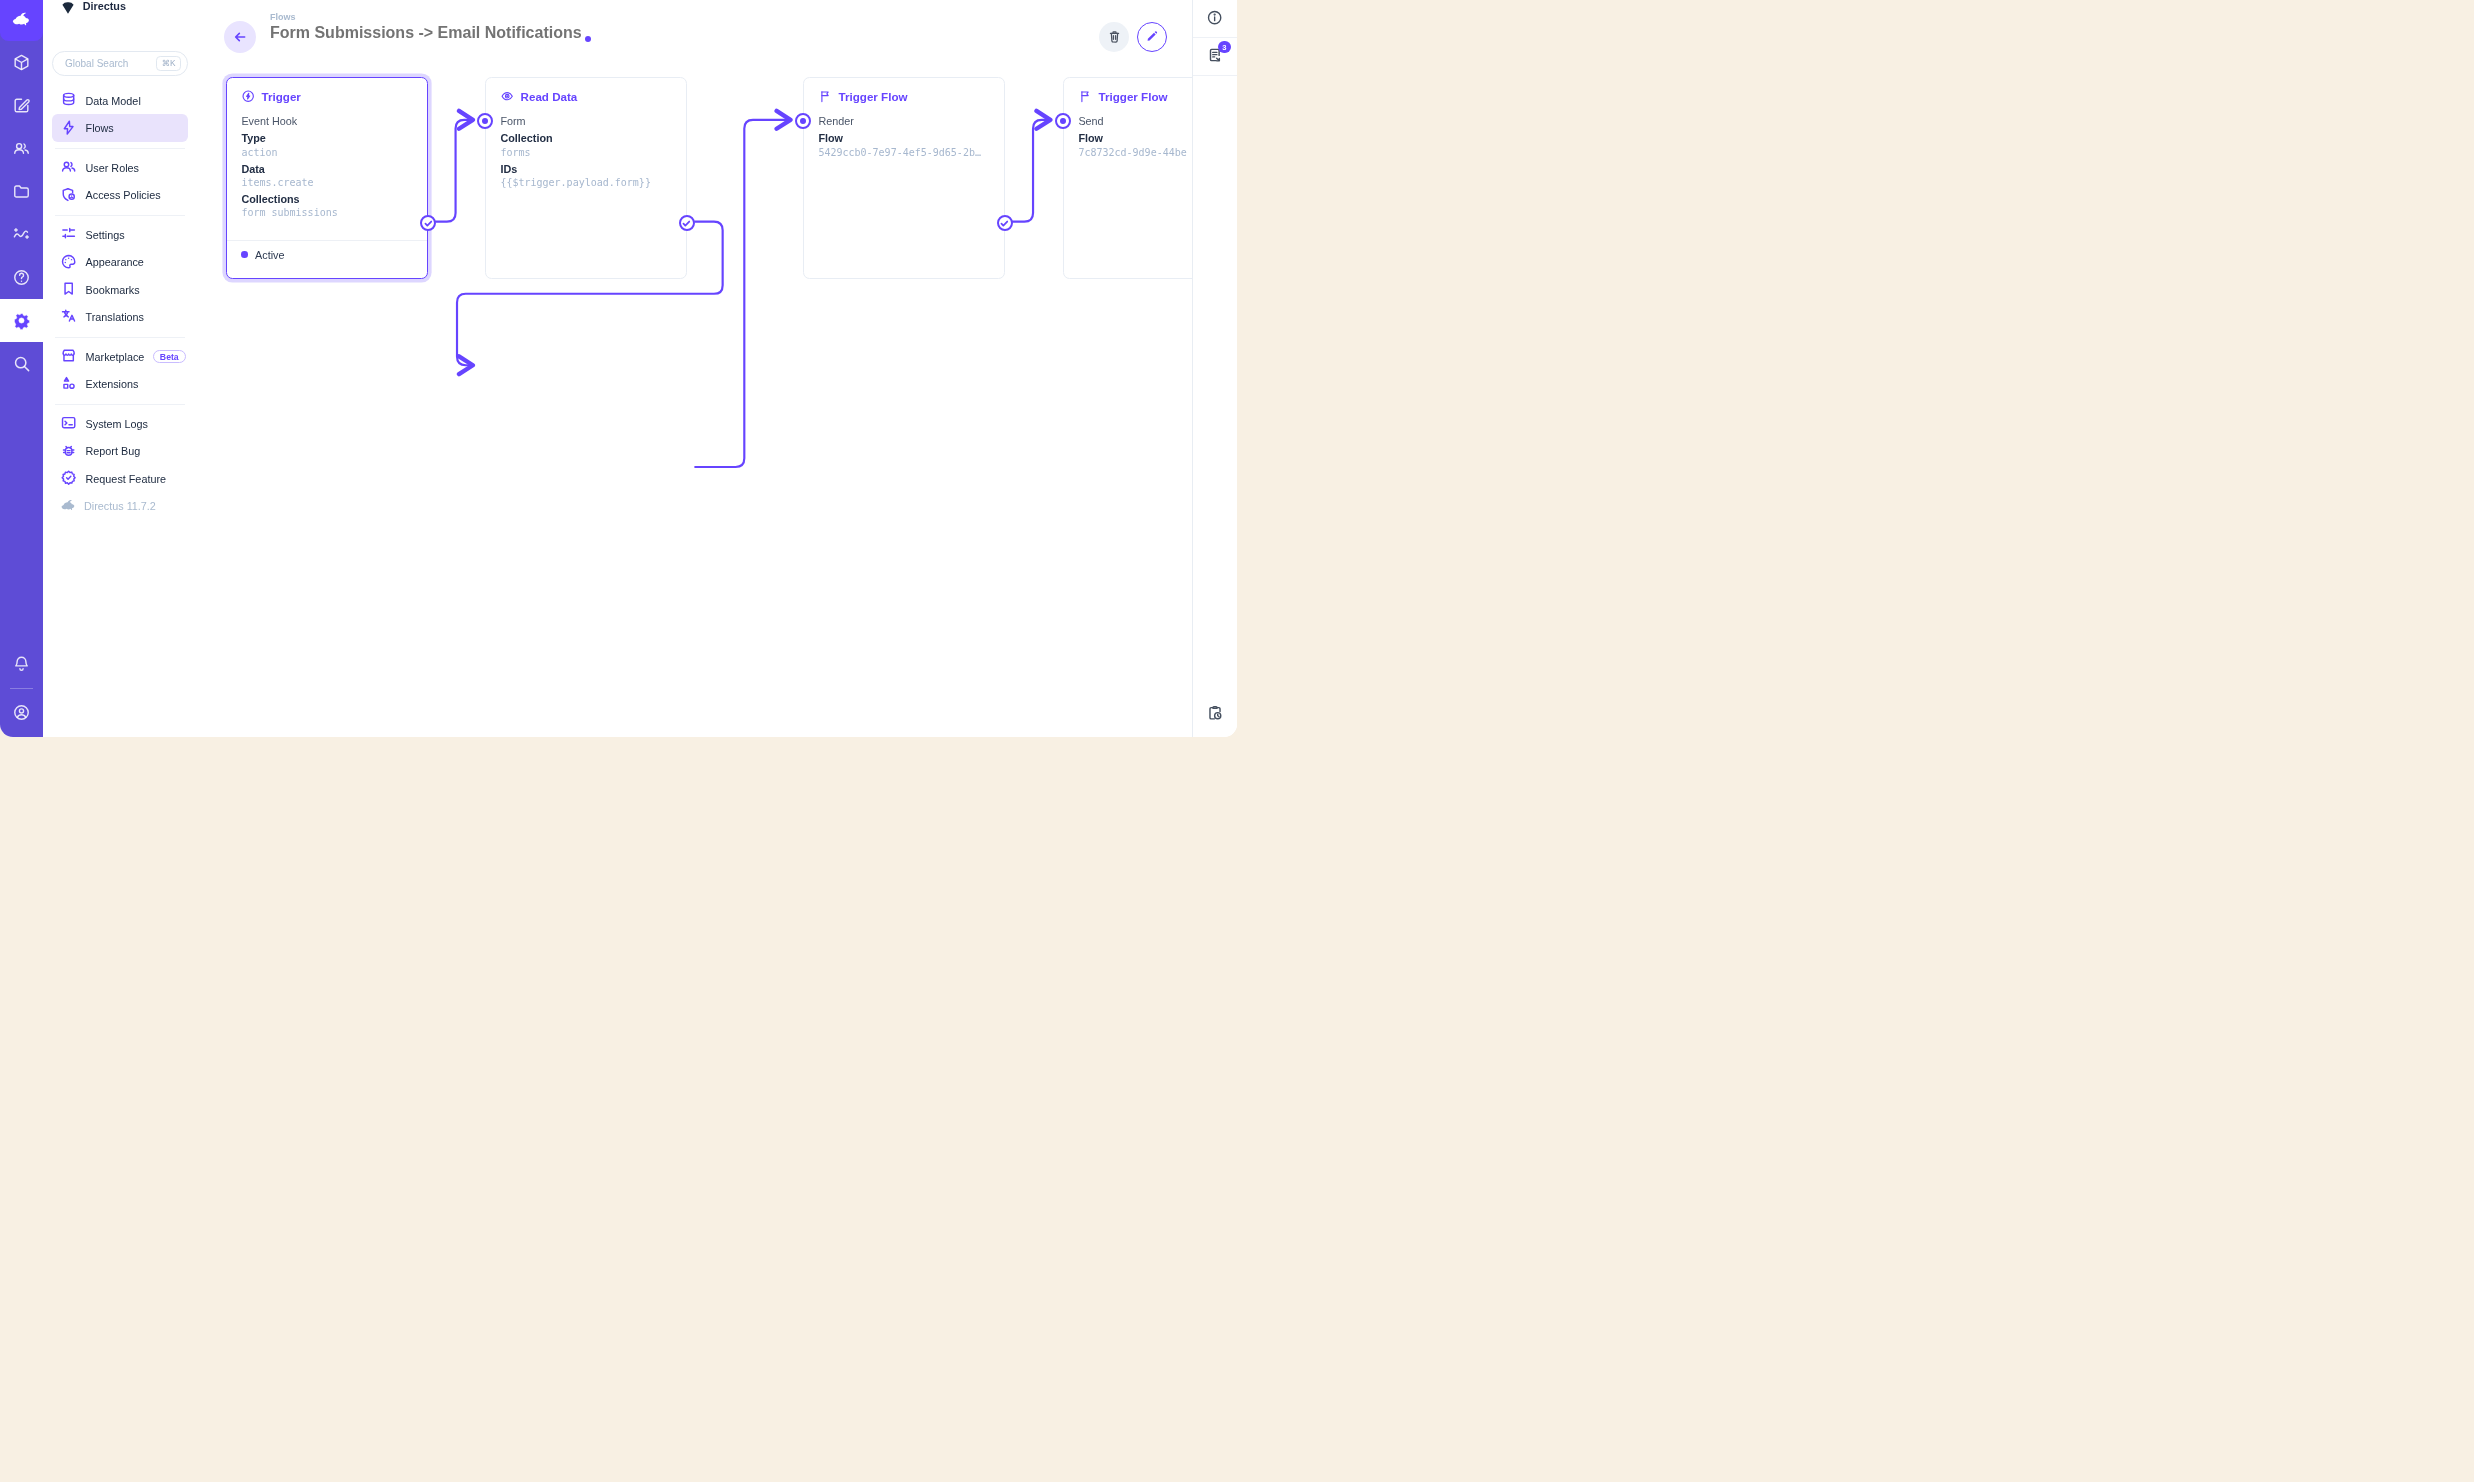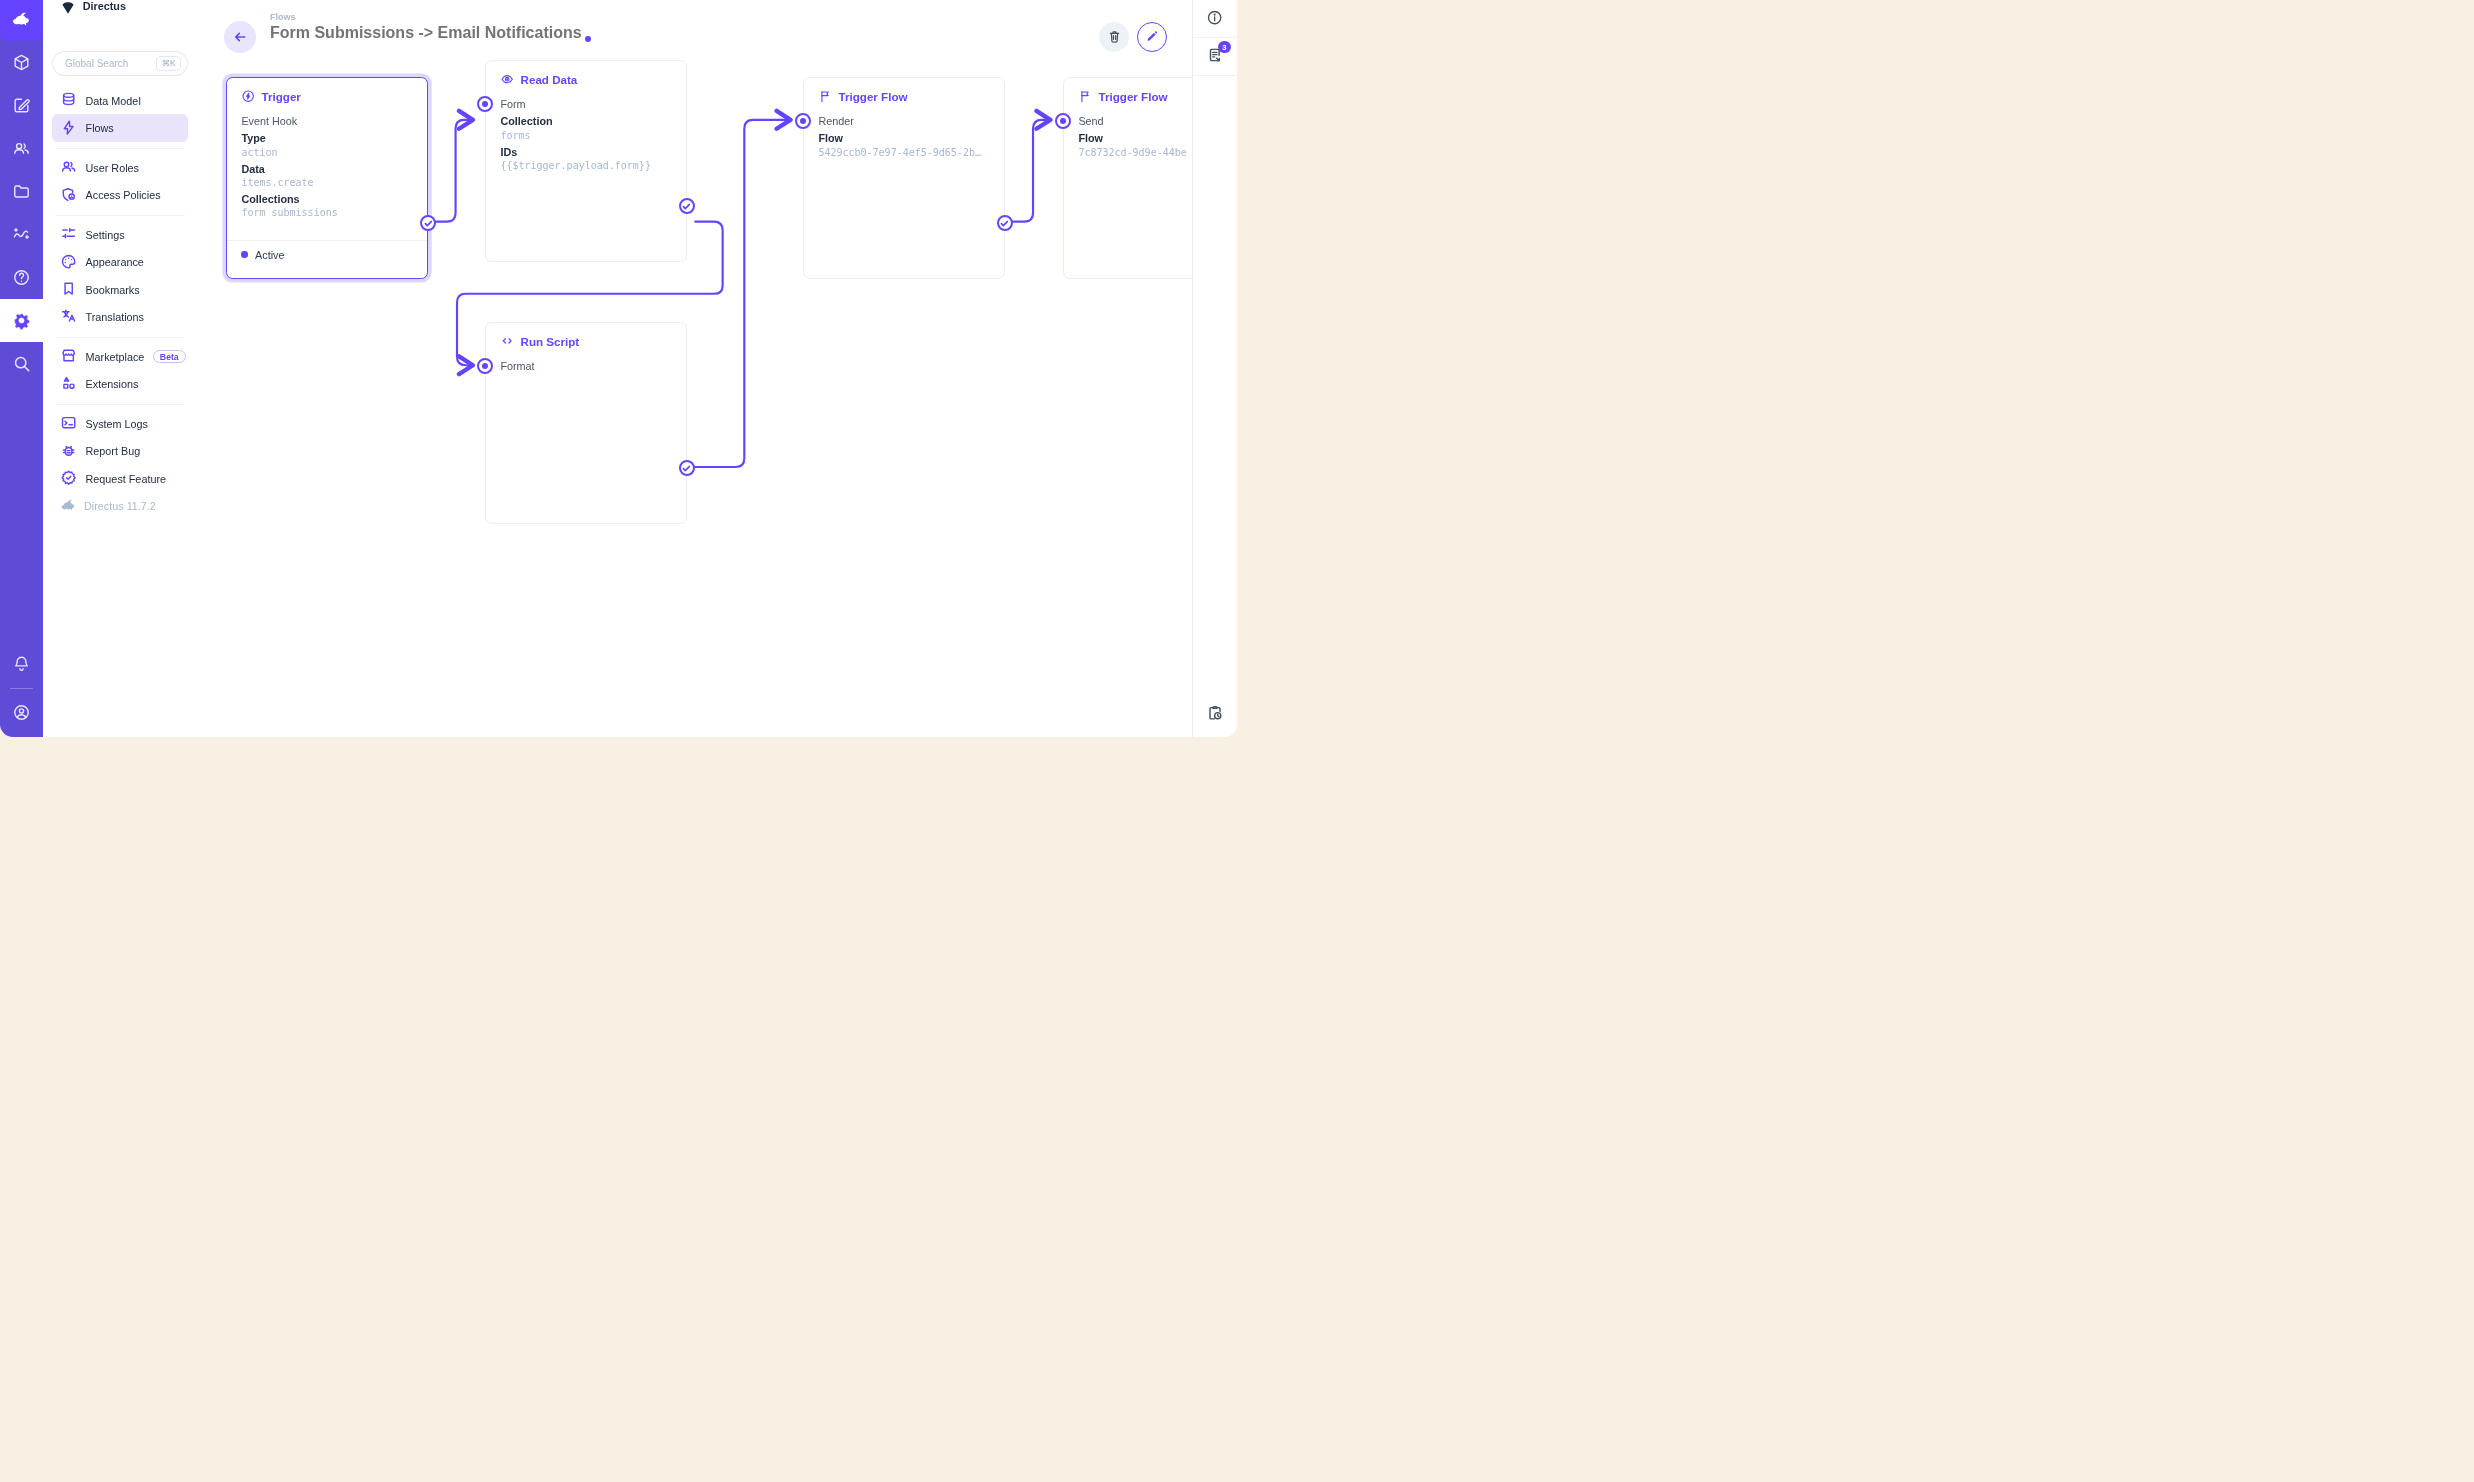--- a/index.html
+++ b/index.html
@@ -340,21 +340,21 @@
         <span class="status-dot"></span>
         <span class="status-txt">Active</span>
       </div>
       <div class="port out" style="right:-9.4px;">
         <svg width="8.7" height="8.7" viewBox="0 0 12 12" fill="none" stroke="#6644ff" stroke-width="2.4" stroke-linecap="round" stroke-linejoin="round">
             <path d="M2 6.5l2.6 2.6L10 3.5"></path>
           </svg>
       </div>
     </div>
 
-    <div class="card" style="left:288px; top:60px;">
+    <div class="card" style="left:288px; top:77px;">
       <div class="panel-title">
         <svg width="14.4" height="14.4" viewBox="0 0 24 24" fill="none" stroke-width="1.9" stroke-linejoin="round">
             <path d="M3.5 12c2.2-4 5-6 8.5-6s6.3 2 8.5 6c-2.2 4-5 6-8.5 6s-6.3-2-8.5-6z"></path>
             <circle cx="12" cy="12" r="3"></circle>
             <circle cx="12" cy="12" r="0.8"></circle>
           </svg>
         <span>Read Data</span>
       </div>
       <div class="row-name">Form</div>
       <div class="lbl">Collection</div>
@@ -362,35 +362,20 @@
       <div class="lbl">IDs</div>
       <div class="val">{{$trigger.payload.form}}</div>
       <div class="port in"></div>
       <div class="port out">
         <svg width="8.7" height="8.7" viewBox="0 0 12 12" fill="none" stroke="#6644ff" stroke-width="2.4" stroke-linecap="round" stroke-linejoin="round">
             <path d="M2 6.5l2.6 2.6L10 3.5"></path>
           </svg>
       </div>
     </div>
 
-    <div class="card" style="left:288px; top:322px;">
-      <div class="panel-title">
-        <svg width="14.4" height="14.4" viewBox="0 0 24 24" fill="none" stroke-width="2.1" stroke-linecap="round" stroke-linejoin="round">
-            <path d="M9 8l-3.5 3.5L9 15M15 8l3.5 3.5L15 15"></path>
-          </svg>
-        <span>Run Script</span>
-      </div>
-      <div class="row-name">Format</div>
-      <div class="port in"></div>
-      <div class="port out">
-        <svg width="8.7" height="8.7" viewBox="0 0 12 12" fill="none" stroke="#6644ff" stroke-width="2.4" stroke-linecap="round" stroke-linejoin="round">
-            <path d="M2 6.5l2.6 2.6L10 3.5"></path>
-          </svg>
-      </div>
-    </div>
 
     <div class="card" style="left:606px; top:77px;">
       <div class="panel-title">
         <svg width="14.4" height="14.4" viewBox="0 0 24 24" fill="none" stroke-width="1.9" stroke-linecap="round" stroke-linejoin="round">
             <path d="M6.5 21V4.5"></path>
             <path d="M6.5 5h10.5l-2.2 3 2.2 3H6.5"></path>
           </svg>
         <span>Trigger Flow</span>
       </div>
       <div class="row-name">Render</div>

